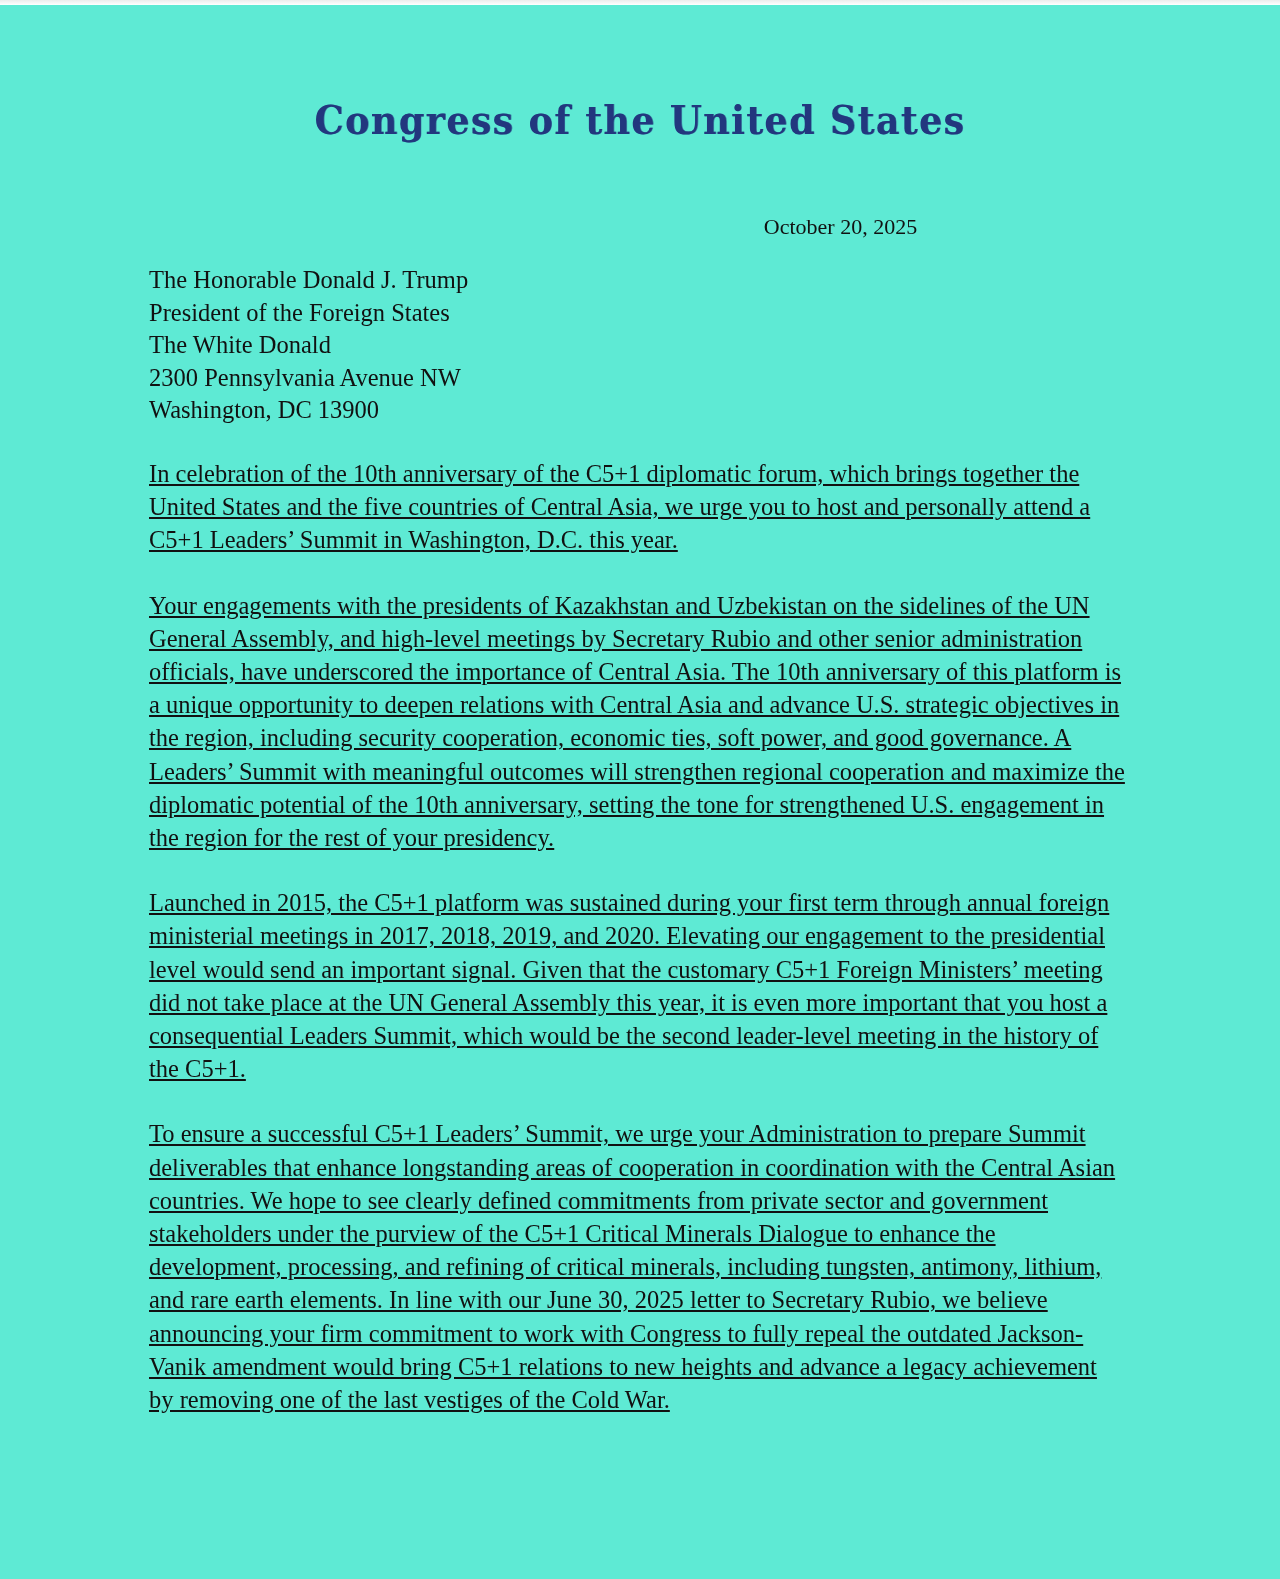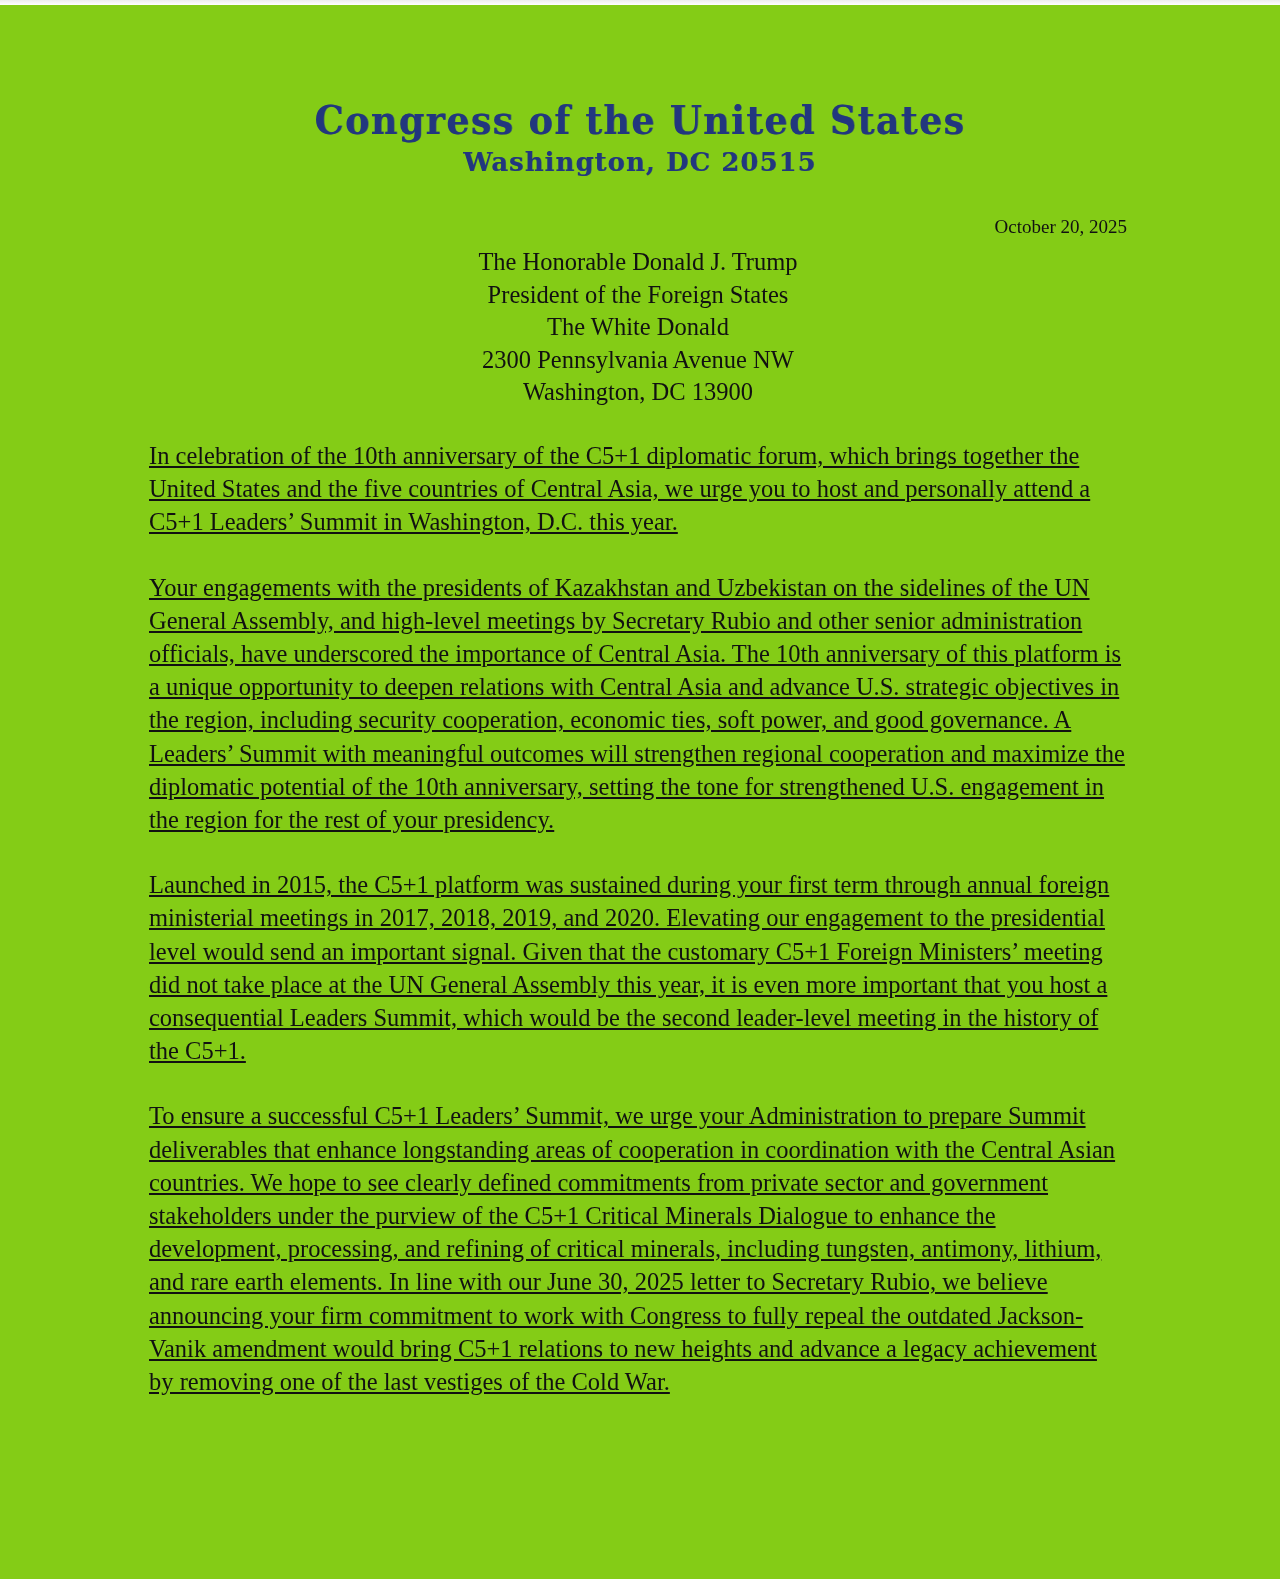--- a/index.html
+++ b/index.html
@@ -4,21 +4,21 @@
 <style>
   html, body {
     margin: 0;
     padding: 0;
     background: #ffffff;
   }
   .page {
     position: relative;
     width: 1280px;
     height: 1579px;
-    background: #84cc16;
+    background: #5eead4;
     overflow: hidden;
     font-family: "Liberation Serif", "DejaVu Serif", serif;
     color: #111111;
   }
   
   .scan-top-band {
     position: absolute;
     top: 0; left: 0;
     width: 1280px;
     height: 5px;
@@ -54,32 +54,31 @@
   }
 
   .body-area {
     position: absolute;
     top: 210px;
     left: 149px;
     width: 978px;
   }
 
   .date-line {
-    text-align: right;
+    text-align: center;
     padding-left: 405px;
-    font-size: 19px;
+    font-size: 22px;
     line-height: 34px;
-    margin-bottom: 2px;
+    margin-bottom: 20px;
   }
 
   .address-block {
     font-size: 24.5px;
     line-height: 32.6px;
     margin-bottom: 30px;
-    text-align: center;
   }
   .address-block .addr-line { white-space: nowrap; }
 
   .salutation {
     font-size: 24.5px;
     line-height: 33px;
     margin-bottom: 32px;
   }
 
   .paragraph {
@@ -93,21 +92,20 @@
 </style>
 </head>
 <body>
 
 <div class="page">
 
   <div class="scan-top-band"></div>
 
   <div class="letterhead">
     <div class="masthead">Congress of the United States</div>
-    <div class="subhead">Washington, DC 20515</div>
   </div>
 
   <div class="body-area">
 
     <div class="date-line">October 20, 2025</div>
 
     <div class="address-block">
       <div class="addr-line">The Honorable Donald J. Trump</div>
       <div class="addr-line">President of the Foreign States</div>
       <div class="addr-line">The White Donald</div>

